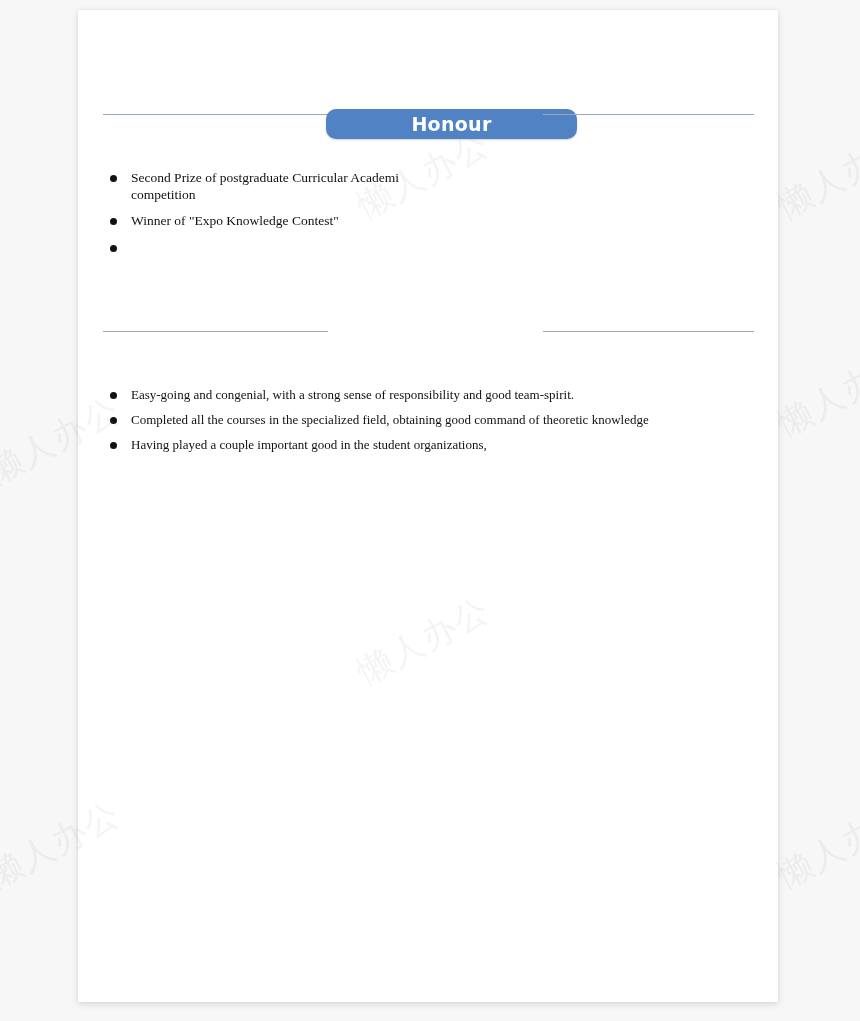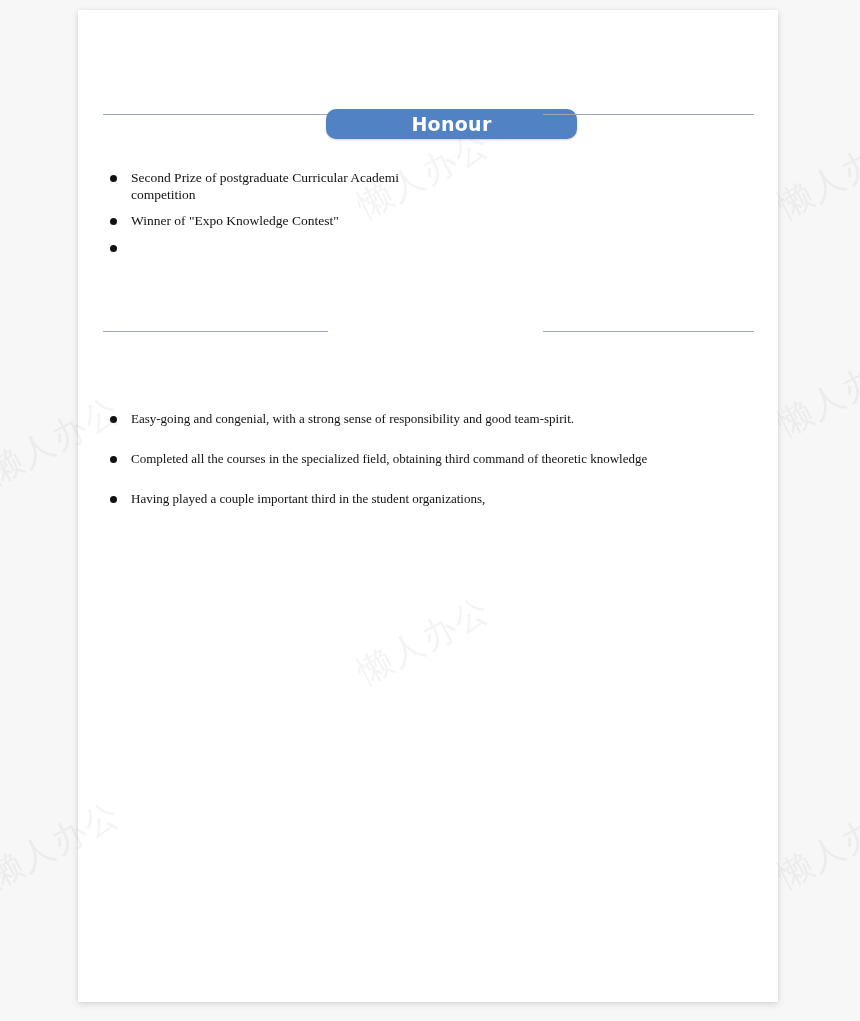--- a/index.html
+++ b/index.html
@@ -127,21 +127,21 @@
   
   #list-honour .bullet-item { margin-bottom: 10px; }
   #list-honour .bullet-text {
     margin-left: 53px;
     font-size: 13.5px;
     line-height: 16.5px;
     max-width: 275px;
   }
 
   
-  #list-selfeval .bullet-item { margin-bottom: 9px; margin-top: 24px; }
+  #list-selfeval .bullet-item { margin-bottom: 9px; }
   #list-selfeval .bullet-text {
     margin-left: 53px;
     font-size: 13px;
     line-height: 15px;
     max-width: 560px;
   }
 </style>
 </head>
 <body>
 
@@ -184,21 +184,21 @@
     <div class="header-rule right"></div>
   </div>
 
   <div class="bullet-list" id="list-selfeval">
     <div class="bullet-item">
       <span class="bullet-dot"></span>
       <span class="bullet-text">Easy-going and congenial, with a strong sense of responsibility and good team-spirit.</span>
     </div>
     <div class="bullet-item">
       <span class="bullet-dot"></span>
-      <span class="bullet-text">Completed all the courses in the specialized field, obtaining third command of theoretic knowledge</span>
-    </div>
-    <div class="bullet-item">
-      <span class="bullet-dot"></span>
-      <span class="bullet-text">Having played a couple important third in the student organizations,</span>
+      <span class="bullet-text">Completed all the courses in the specialized field, obtaining good command of theoretic knowledge</span>
+    </div>
+    <div class="bullet-item">
+      <span class="bullet-dot"></span>
+      <span class="bullet-text">Having played a couple important good in the student organizations,</span>
     </div>
   </div>
 
 </div>
 
 </body></html>

